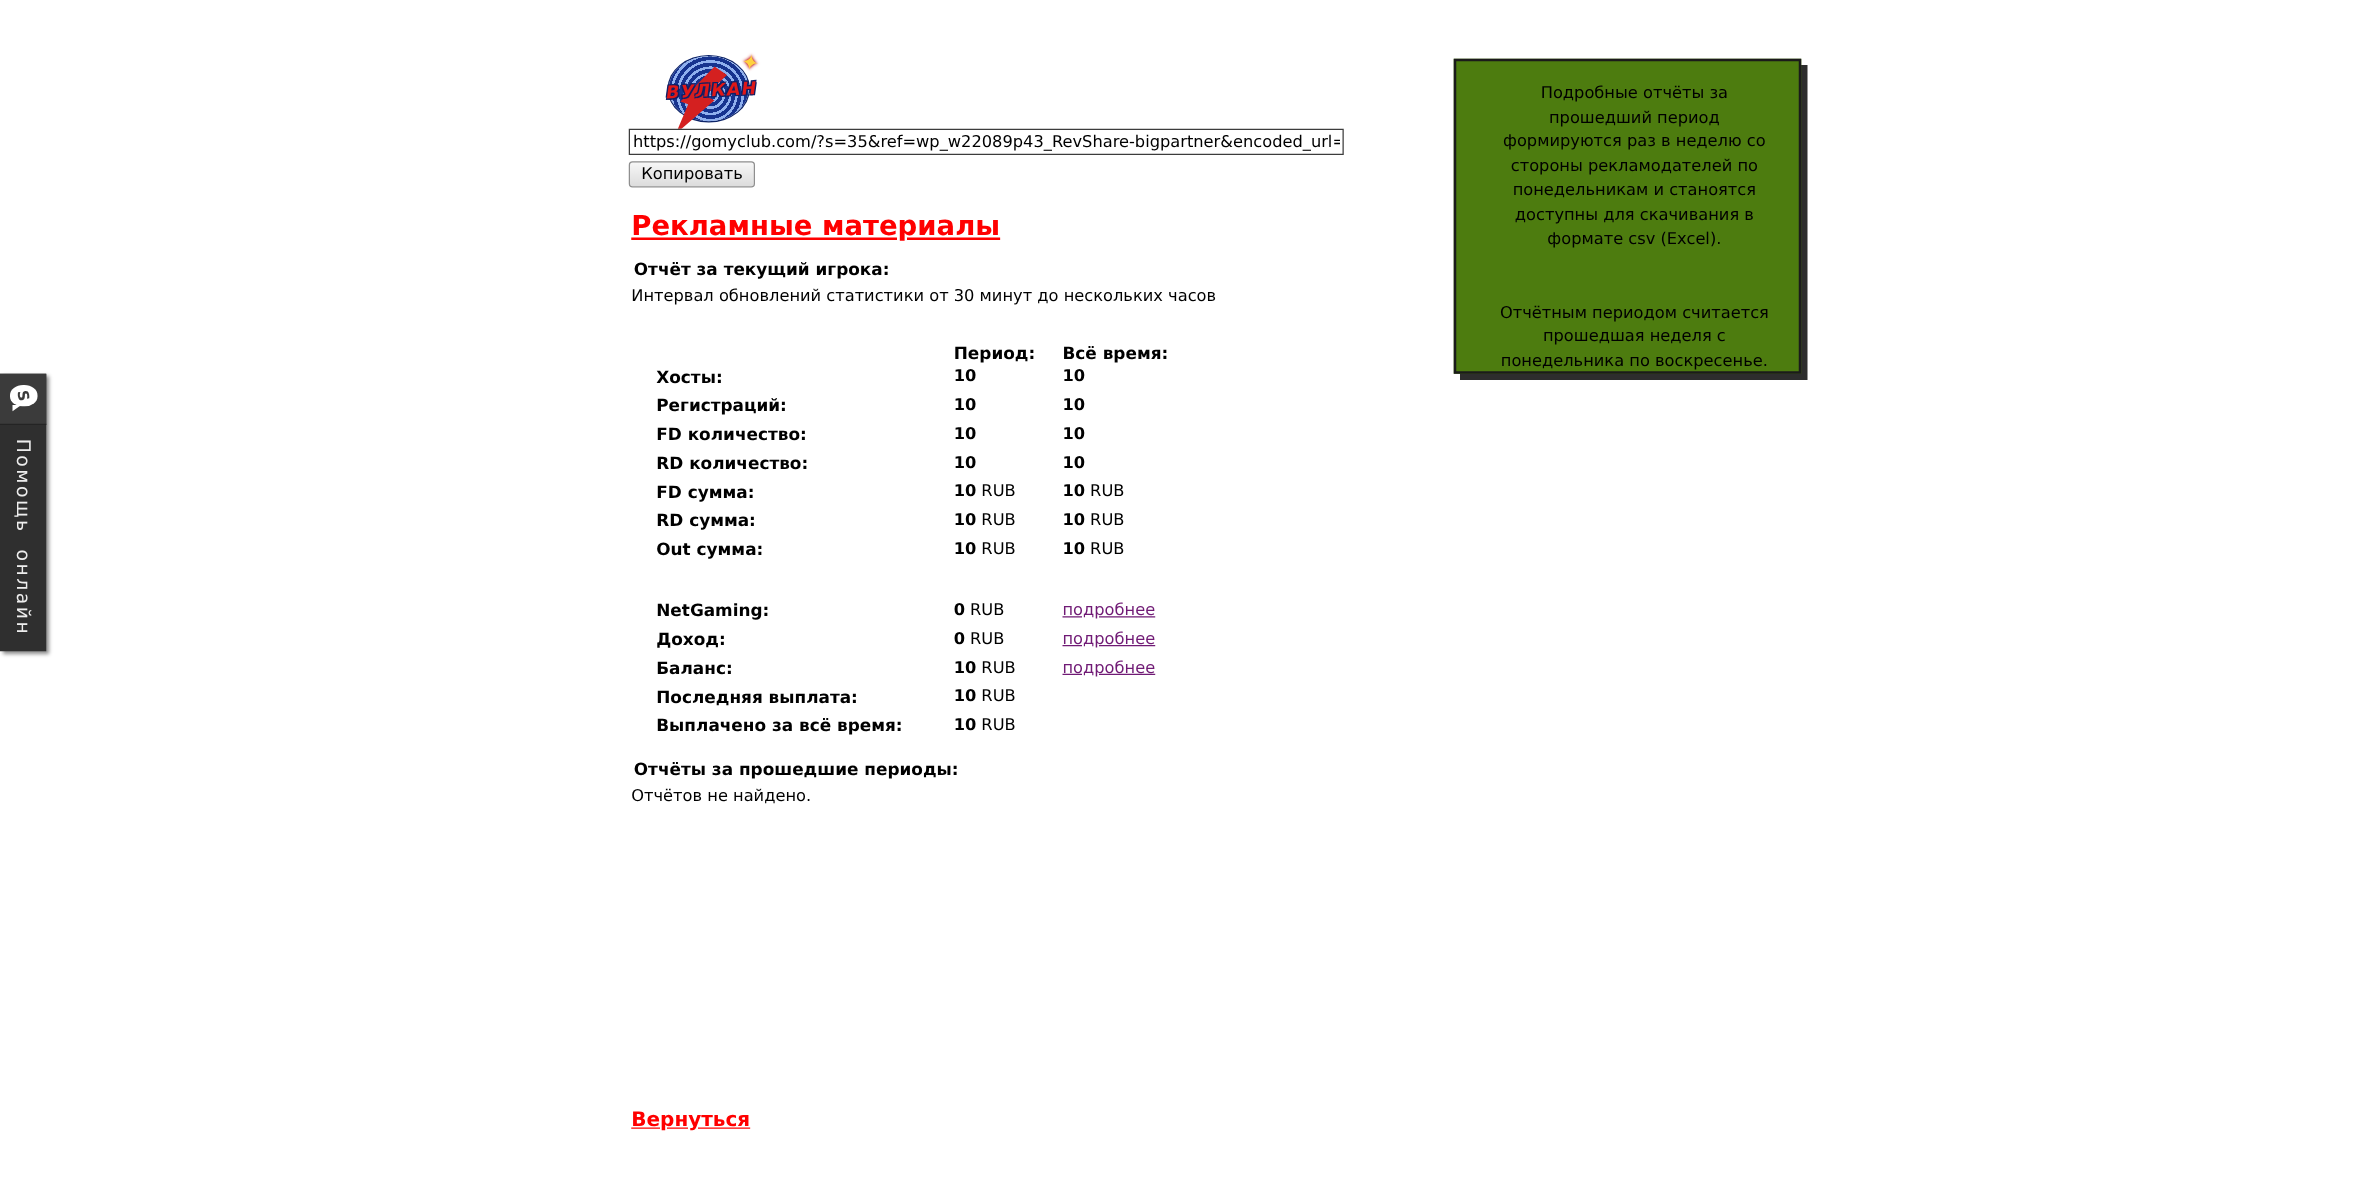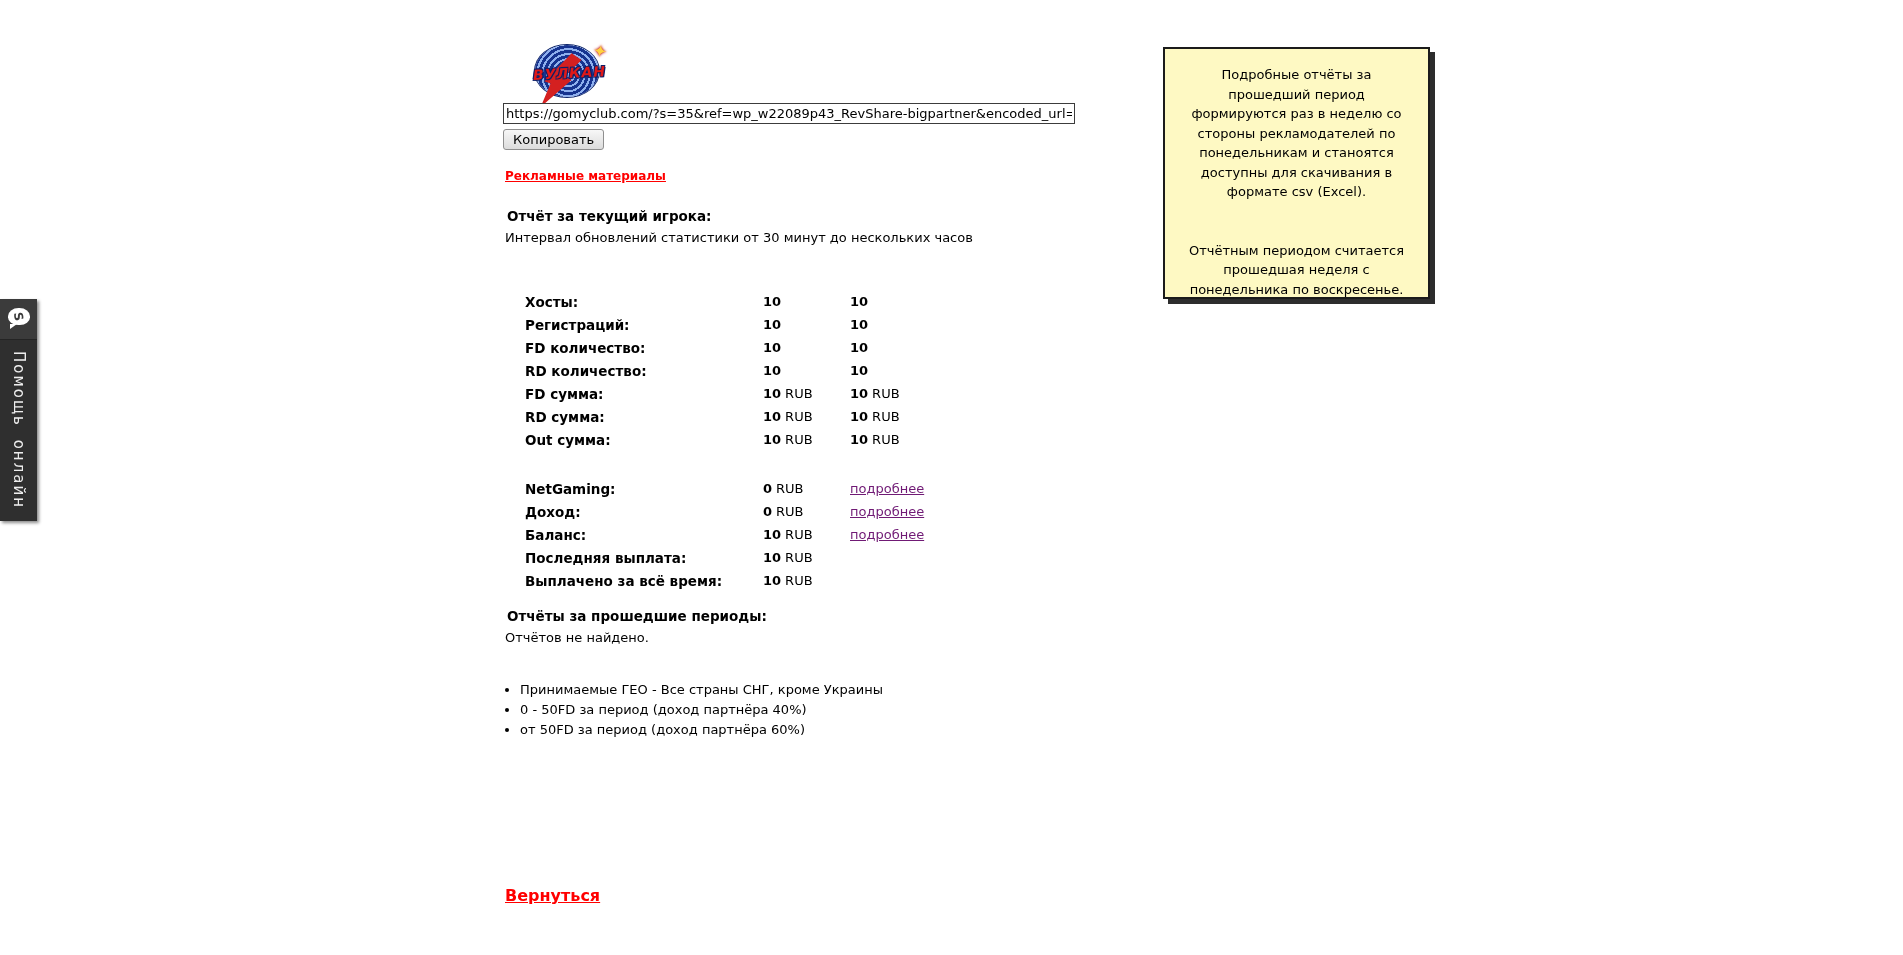--- a/index.html
+++ b/index.html
@@ -25,21 +25,21 @@
     transform:rotate(-3deg);}
 
   
   .url-input{left:503px;top:103px;width:566px;height:17px;border:1px solid #3c3c3c;
     font-family:inherit;font-size:13px;padding:1px 2px;color:#000;background:#fff;}
   .copy-btn{left:503px;top:129px;height:21px;padding:0 9px;font-family:inherit;font-size:13px;
     color:#000;background:linear-gradient(#f7f7f7,#dcdcdc);border:1px solid #8f8f8f;border-radius:3px;}
 
   
   .red-link{color:#ff0000;font-weight:bold;text-decoration:underline;}
-  .materials-link{left:505px;top:169px;font-size:12px;}
+  .materials-link{left:505px;top:169px;font-size:22px;}
   .back-link{left:505px;top:886px;font-size:16px;}
   .sec-title{font-weight:bold;font-size:13.5px;}
   .current-title{left:507px;top:208px;}
   .current-sub{left:505px;top:230px;}
   .past-title{left:507px;top:608px;}
   .past-empty{left:505px;top:630px;}
 
   
   .srow{position:absolute;left:505px;width:470px;height:20px;white-space:nowrap;}
   .srow .lbl{position:absolute;left:0;font-weight:bold;font-size:13.5px;margin-left:20px;}
@@ -51,22 +51,22 @@
   .hdr .c1,.hdr .c2{font-weight:bold;font-size:13.5px;}
   .details-link{color:#701a75;text-decoration:underline;font-weight:normal;}
 
   
   .blist{position:absolute;left:505px;margin:0;padding:0 0 0 15px;line-height:20px;}
   .blist li{margin:0;padding:0;}
   .list1{top:680px;}
   .list2{top:771px;}
 
   
-  .info-box{left:1163px;top:47px;width:231px;height:212px;background:#fef9c3;
-    border:2px solid #1b1b1b;box-shadow:5px 5px 0 #2d2d2d;padding:16px 16px 20px 16px;
+  .info-box{left:1163px;top:47px;width:231px;height:212px;background:#4d7c0f;
+    border:2px solid #1b1b1b;box-shadow:5px 5px 0 #2d2d2d;padding:16px 16px 20px 27px;
     text-align:center;font-size:13px;line-height:19.5px;}
   .info-box p{margin:0;}
   .info-box .gap{height:39px;}
 
   
   .chat-widget{left:0;top:299px;width:37px;height:222px;background:#2f2f2f;
     box-shadow:2px 2px 3px rgba(0,0,0,0.45);}
   .chat-icon-tile{position:absolute;left:0;top:0;width:37px;height:40px;background:#3b3b3b;
     border-bottom:1px solid #242424;}
   .chat-bubble{position:absolute;left:8px;top:9px;width:22px;height:17px;background:#fff;
@@ -93,20 +93,24 @@
   </div>
 
   <input class="abs url-input" type="text" value="https://gomyclub.com/?s=35&amp;ref=wp_w22089p43_RevShare-bigpartner&amp;encoded_url=cmVnaXN" style="">
   <button class="abs copy-btn">Копировать</button>
 
   <a class="abs red-link materials-link" href="#">Рекламные материалы</a>
 
   <div class="abs sec-title current-title">Отчёт за текущий игрока:</div>
   <div class="abs current-sub">Интервал обновлений статистики от 30 минут до нескольких часов</div>
 
+  <div class="srow hdr" style="top:275px">
+    <span class="c1">Период:</span>
+    <span class="c2">Всё время:</span>
+  </div>
 
   <div class="srow" style="top:294px">
     <span class="lbl">Хосты:</span>
     <span class="c1"><span class="val">10</span><span class="unit"></span></span>
     <span class="c2"><span class="val">10</span><span class="unit"></span></span>
   </div>
   <div class="srow" style="top:317px">
     <span class="lbl">Регистраций:</span>
     <span class="c1"><span class="val">10</span><span class="unit"></span></span>
     <span class="c2"><span class="val">10</span><span class="unit"></span></span>
@@ -157,25 +161,20 @@
     <span class="c1"><span class="val">10</span><span class="unit">RUB</span></span>
   </div>
   <div class="srow" style="top:573px">
     <span class="lbl">Выплачено за всё время:</span>
     <span class="c1"><span class="val">10</span><span class="unit">RUB</span></span>
   </div>
 
   <div class="abs sec-title past-title">Отчёты за прошедшие периоды:</div>
   <div class="abs past-empty">Отчётов не найдено.</div>
 
-  <ul class="blist list1">
-    <li>Принимаемые ГЕО - Все страны СНГ, кроме Украины</li>
-    <li>0 - 50FD за период (доход партнёра 40%)</li>
-    <li>от 50FD за период (доход партнёра 60%)</li>
-  </ul>
 
   <a class="abs red-link back-link" href="#">Вернуться</a>
 
   <div class="abs info-box">
     <p>Подробные отчёты за прошедший период формируются раз в неделю со стороны рекламодателей по понедельникам и станоятся доступны для скачивания в формате csv (Excel).</p>
     <div class="gap"></div>
     <p>Отчётным периодом считается прошедшая неделя с понедельника по воскресенье.</p>
   </div>
 
   <div class="abs chat-widget">

